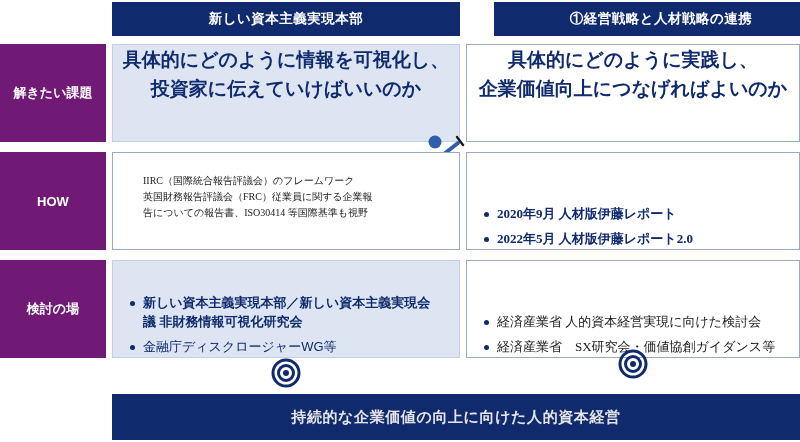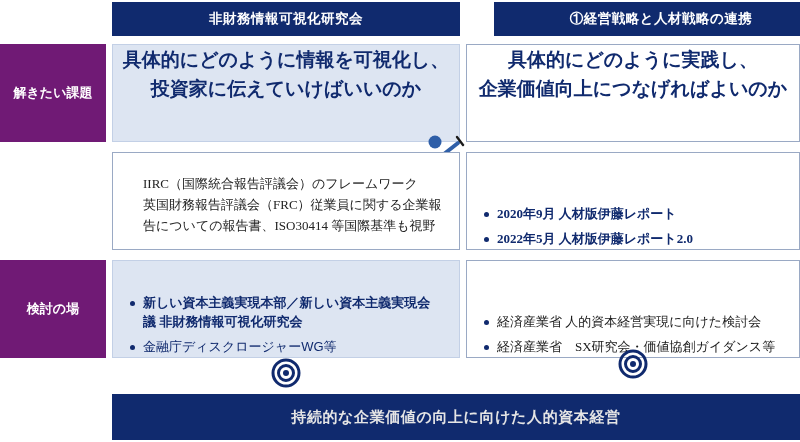--- a/index.html
+++ b/index.html
@@ -124,21 +124,21 @@
     position: absolute;
     left: 1px;
     top: 7px;
     width: 5px;
     height: 5px;
     border-radius: 50%;
     background: #102a6e;
   }
   .sub-note {
     margin: 6px 0 0 14px;
-    font-size: 13px;
+    font-size: 10px;
     font-weight: normal;
     color: #222222;
     line-height: 1.62;
   }
 
   
   .person-icon {
     position: absolute;
     left: 300px;
     top: 88px;
@@ -170,24 +170,25 @@
     align-items: center;
     justify-content: center;
     letter-spacing: 0.6px;
   }
 </style>
 </head>
 <body>
 
 <div class="board">
 
-  <div class="col-header" id="hdr-col2">非財務情報可視化研究会</div>
+  <div class="col-header" id="hdr-col2">新しい資本主義実現本部</div>
   <div class="col-header" id="hdr-col1">①経営戦略と人材戦略の連携</div>
 
   <div class="row-label" id="lbl-issue">解きたい課題</div>
+  <div class="row-label" id="lbl-how">HOW</div>
   <div class="row-label" id="lbl-place">検討の場</div>
 
   <div class="cell cell-blue" id="cell-issue-2">
     <div class="center-text">
       <span>具体的にどのように情報を可視化し、</span>
       <span>投資家に伝えていけばいいのか</span>
     </div>
     <svg class="person-icon" viewBox="0 0 52 48">
       <circle cx="22" cy="9" r="6.5" fill="#2f5fa8"></circle>
       <path d="M13 19 h18 a3 3 0 0 1 3 3 v12 a3 3 0 0 1 -3 3 h-18 a3 3 0 0 1 -3 -3 v-12 a3 3 0 0 1 3 -3 z" fill="#2f5fa8"></path>

